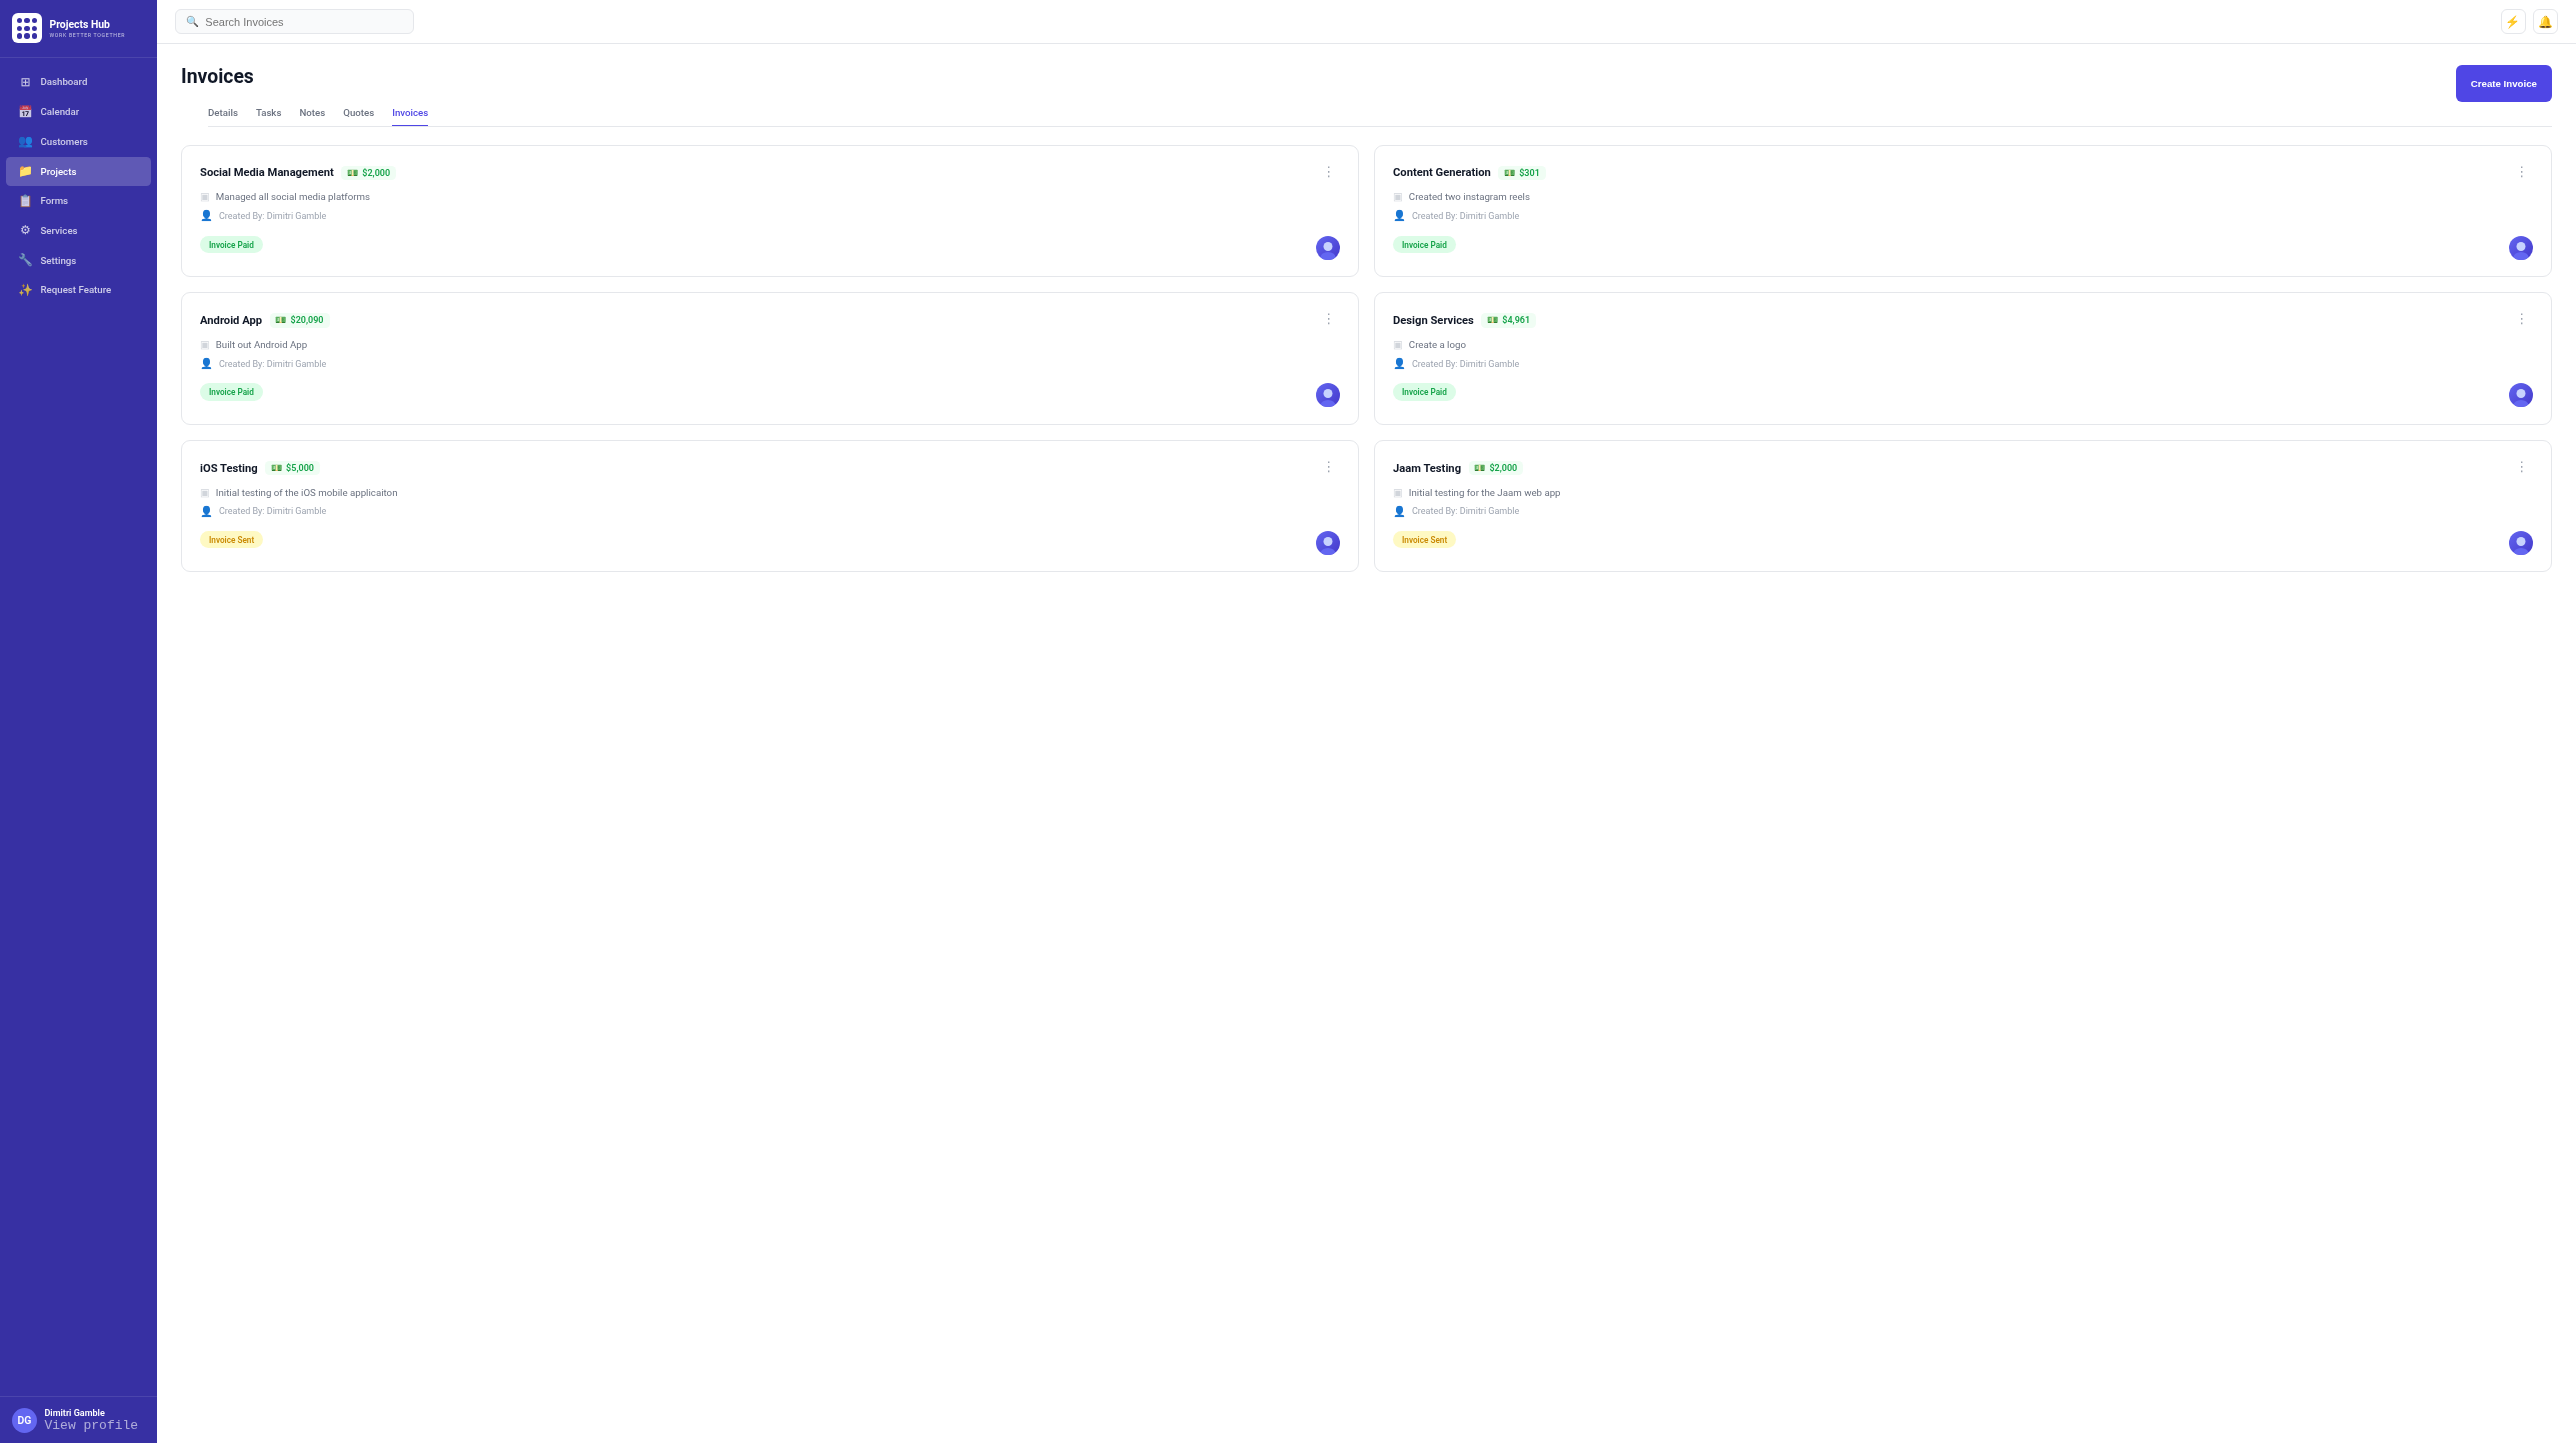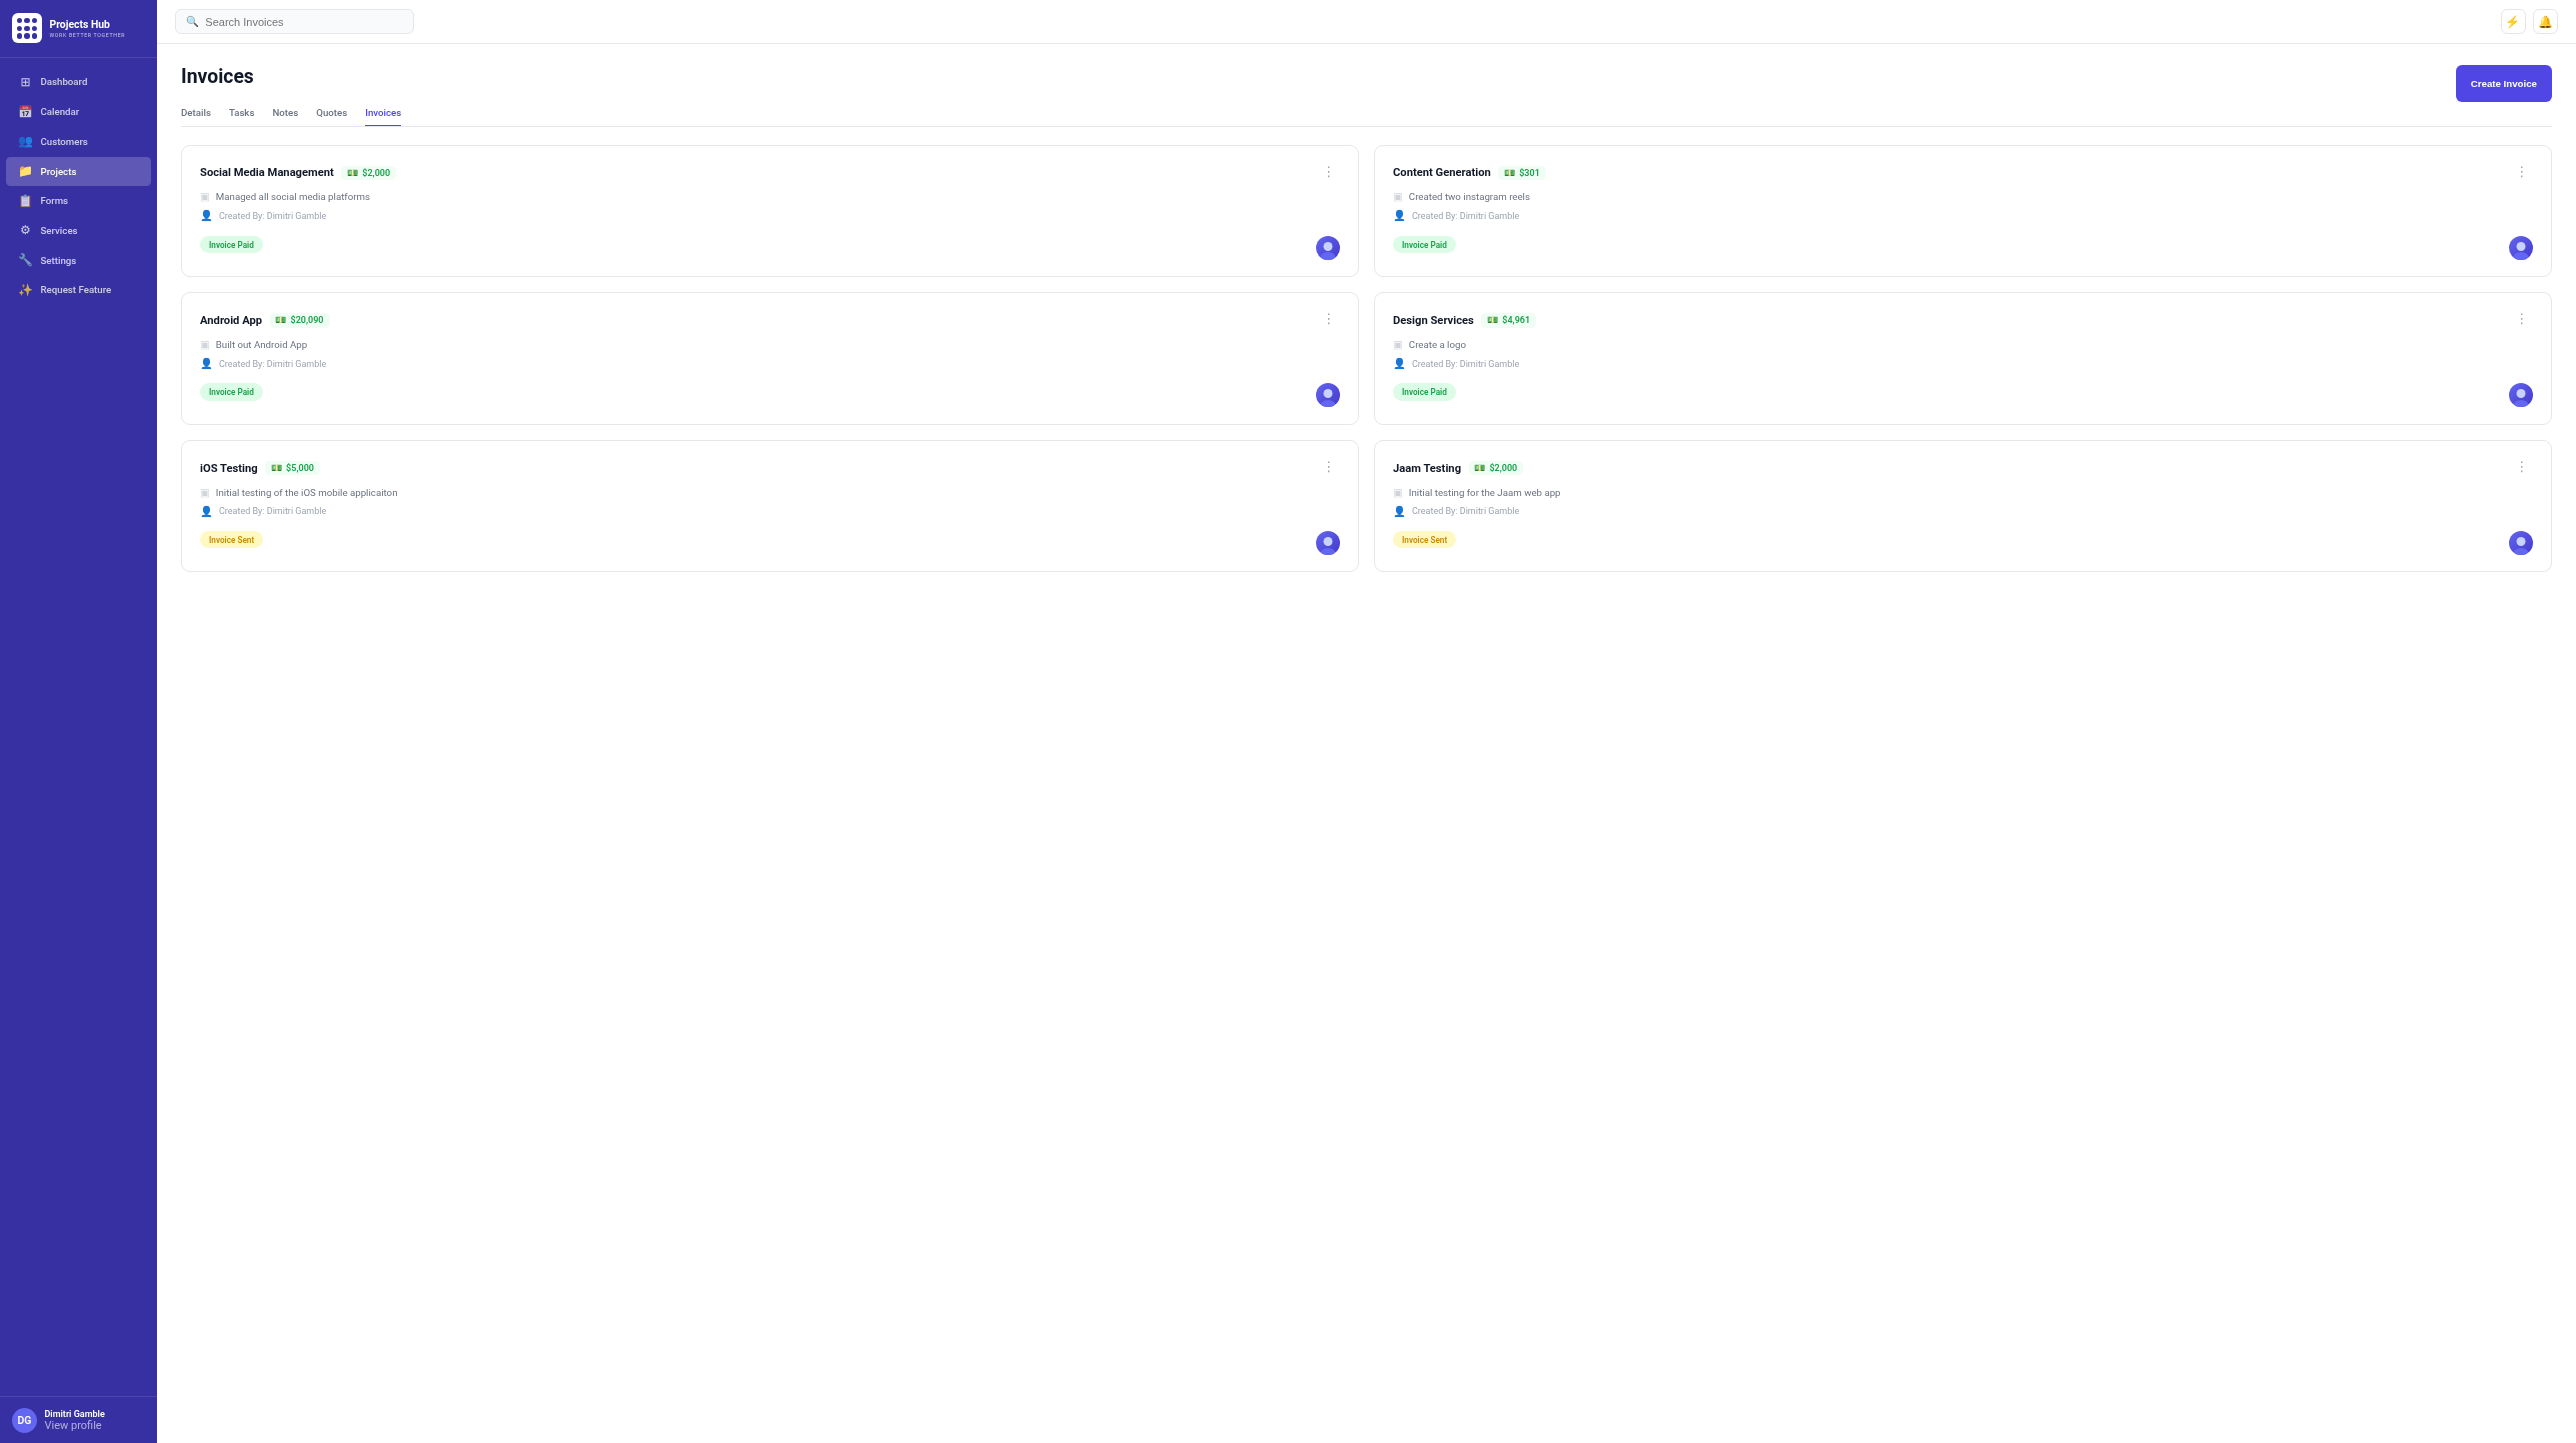--- a/index.html
+++ b/index.html
@@ -74,21 +74,21 @@
       overflow: hidden;
       display: flex;
       align-items: center;
       justify-content: center;
       font-size: 10.4px;
       color: white;
       font-weight: 600;
     }
     .user-info { display: flex; flex-direction: column; }
     .user-name { font-size: 9px; font-weight: 600; color: white; }
-    .user-link { font-size: 11px; color: rgba(255,255,255,0.6); }
+    .user-link { font-size: 13px; color: rgba(255,255,255,0.6); font-family: Liberation Mono, monospace; }
 
     
     .main {
       flex: 1;
       display: flex;
       flex-direction: column;
       overflow: hidden;
       background: white;
     }
 
@@ -160,20 +160,21 @@
       font-weight: 600;
       cursor: pointer;
     }
 
     
     .tabs {
       display: flex;
       gap: 18px;
       border-bottom: 0.7px solid #e5e7eb;
       margin-bottom: 18px;
+      margin-left: 27px;
     }
     .tab {
       font-size: 9.7px;
       font-weight: 500;
       color: #6b7280;
       padding-bottom: 7.5px;
       cursor: pointer;
       border-bottom: 1.5px solid transparent;
       margin-bottom: -0.7px;
     }

